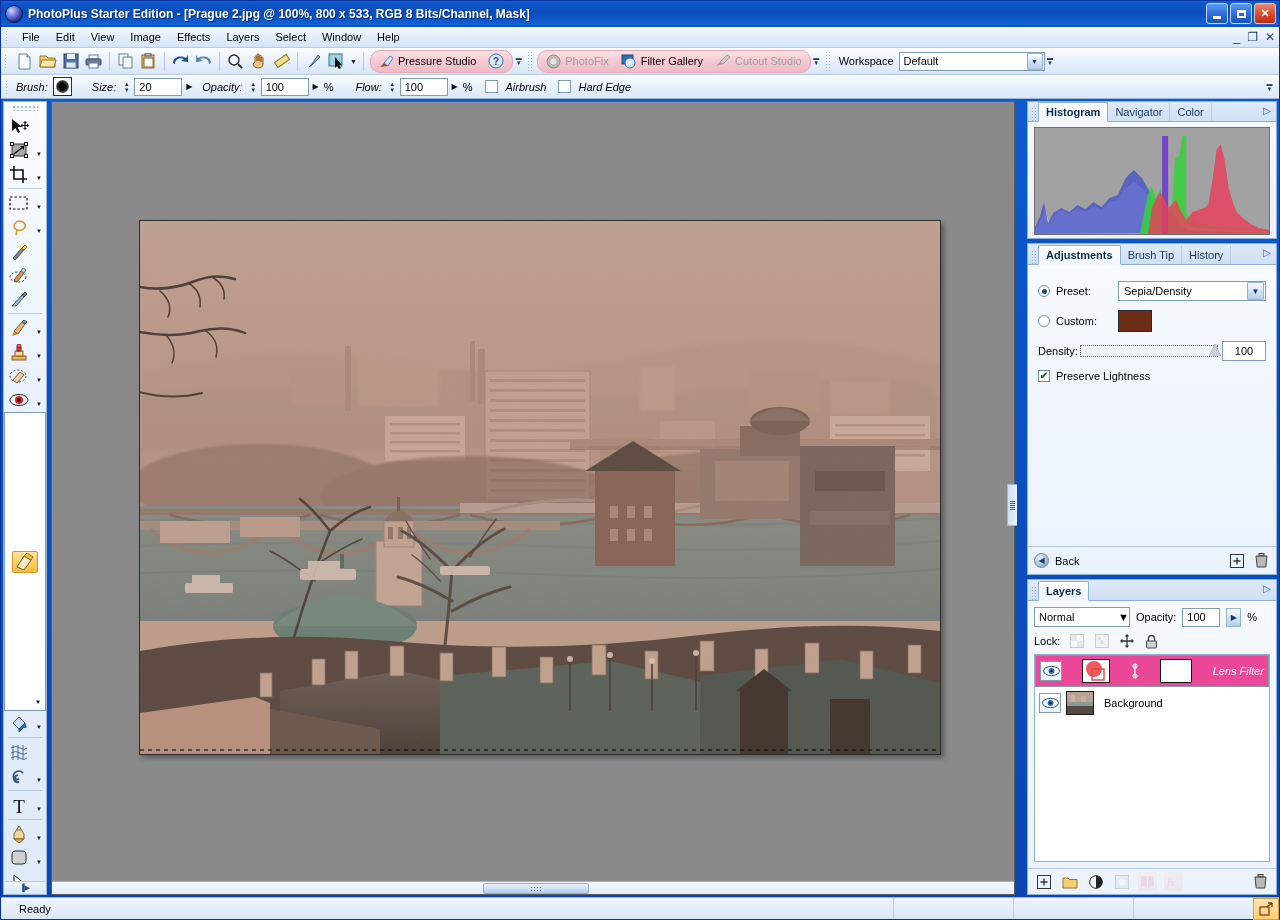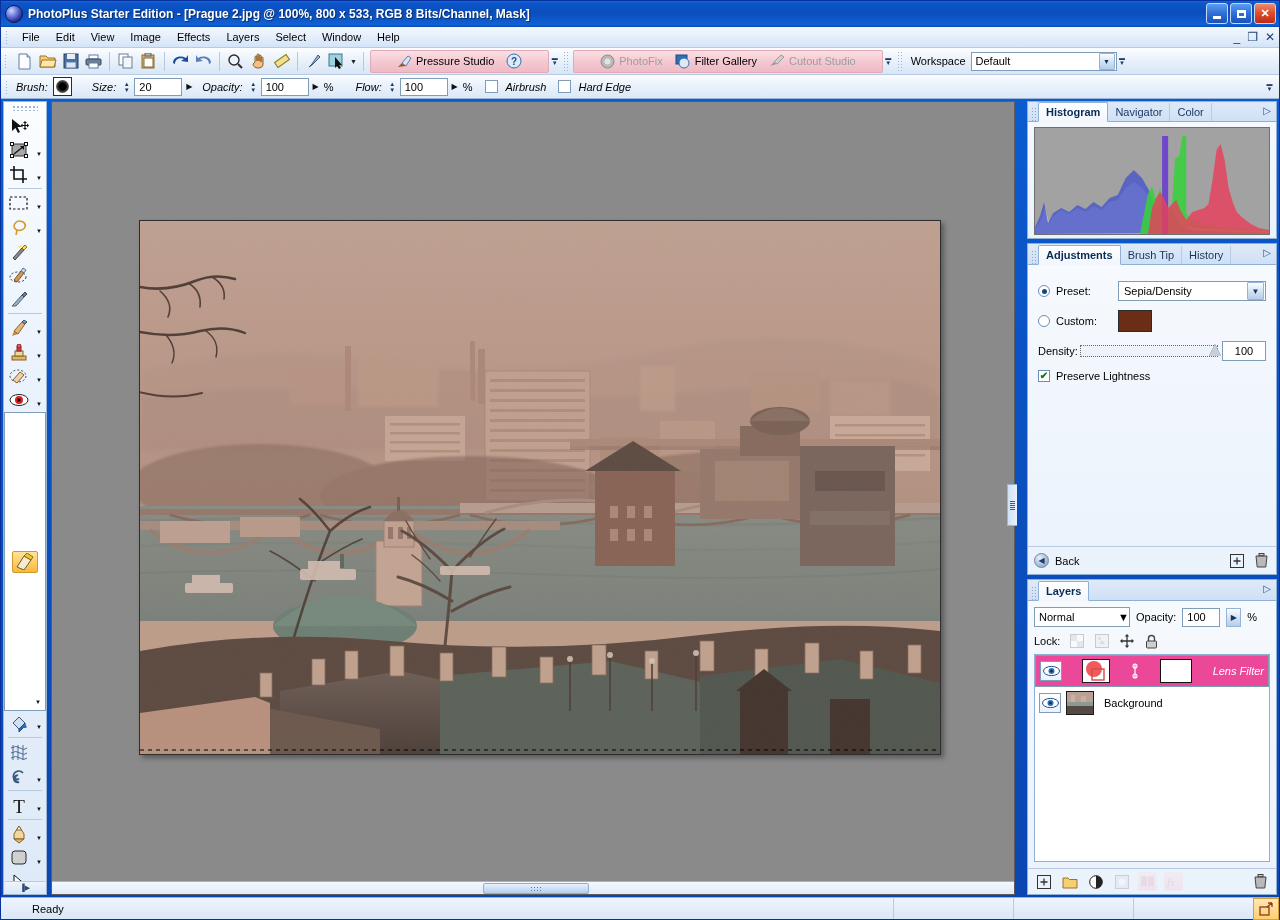--- a/index.html
+++ b/index.html
@@ -90,22 +90,22 @@
     display: flex; align-items: center; justify-content: center;
     border: 1px solid transparent; border-radius: 2px;
     flex: none;
   }
   .tb-sep { width:1px; height:19px; background:#b6c8df; margin:0 4px; flex:none; }
   .tb-arrow { width:11px; height:23px; display:flex; align-items:center; justify-content:center; font-size:7px; color:#222; }
   .studio-group {
     display: flex; align-items: center; height: 23px;
     background: linear-gradient(180deg,#fbe0e4 0%,#f4c9d1 50%,#eebac5 100%);
     border: 1px solid #e0aab6;
-    border-radius: 2px;
-    padding: 0 20px; margin-left:2px;
+    border-radius: 10px;
+    padding: 0 2px; margin-left:2px;
     flex: none;
   }
   .studio-btn { display:flex; align-items:center; gap:4px; padding:0 6px; height:21px; font-size:11px; color:#000; white-space:nowrap; }
   .studio-btn.disabled { color: #9d9d9d; }
   .grip-v { width:5px; height:20px; background-image: radial-gradient(#9fb6d4 40%, transparent 41%); background-size:3px 3px; margin:0 3px; flex:none; }
   .ws-group { display:flex; align-items:center; gap:5px; margin-left:6px; }
   .ws-label { font-size:11px; color:#000; }
   .combo {
     height:19px; background:#fff; border:1px solid #7f9db9;
     display:flex; align-items:center; justify-content:space-between;
@@ -300,21 +300,21 @@
   .lf-ico.dim { opacity:.32; }
   .lf-pink { background: linear-gradient(180deg,#fadfe4,#f5ccd5); border-radius:2px; }
 
   
   .statusbar {
     position:absolute; left:0; right:0; bottom:0; height:22px;
     background: linear-gradient(180deg,#eef4fc,#dbe7f6);
     border-top:1px solid #9cb5d4;
     display:flex; align-items:center;
   }
-  .status-text { font-size:11px; color:#000; padding-left:18px; flex:1;margin-left:13px; }
+  .status-text { font-size:11px; color:#000; padding-left:18px; flex:1; }
   .status-cell { width:120px; border-left:1px solid #b7cbe4; height:100%; }
   .status-resize {
     width:26px;height:22px;display:flex;align-items:center;justify-content:center;
     background: linear-gradient(180deg,#ffe6b4,#ffcf73);
     border:1px solid #d3a13e;
   }
   svg { display:block; }
 </style>
 </head>
 <body>

